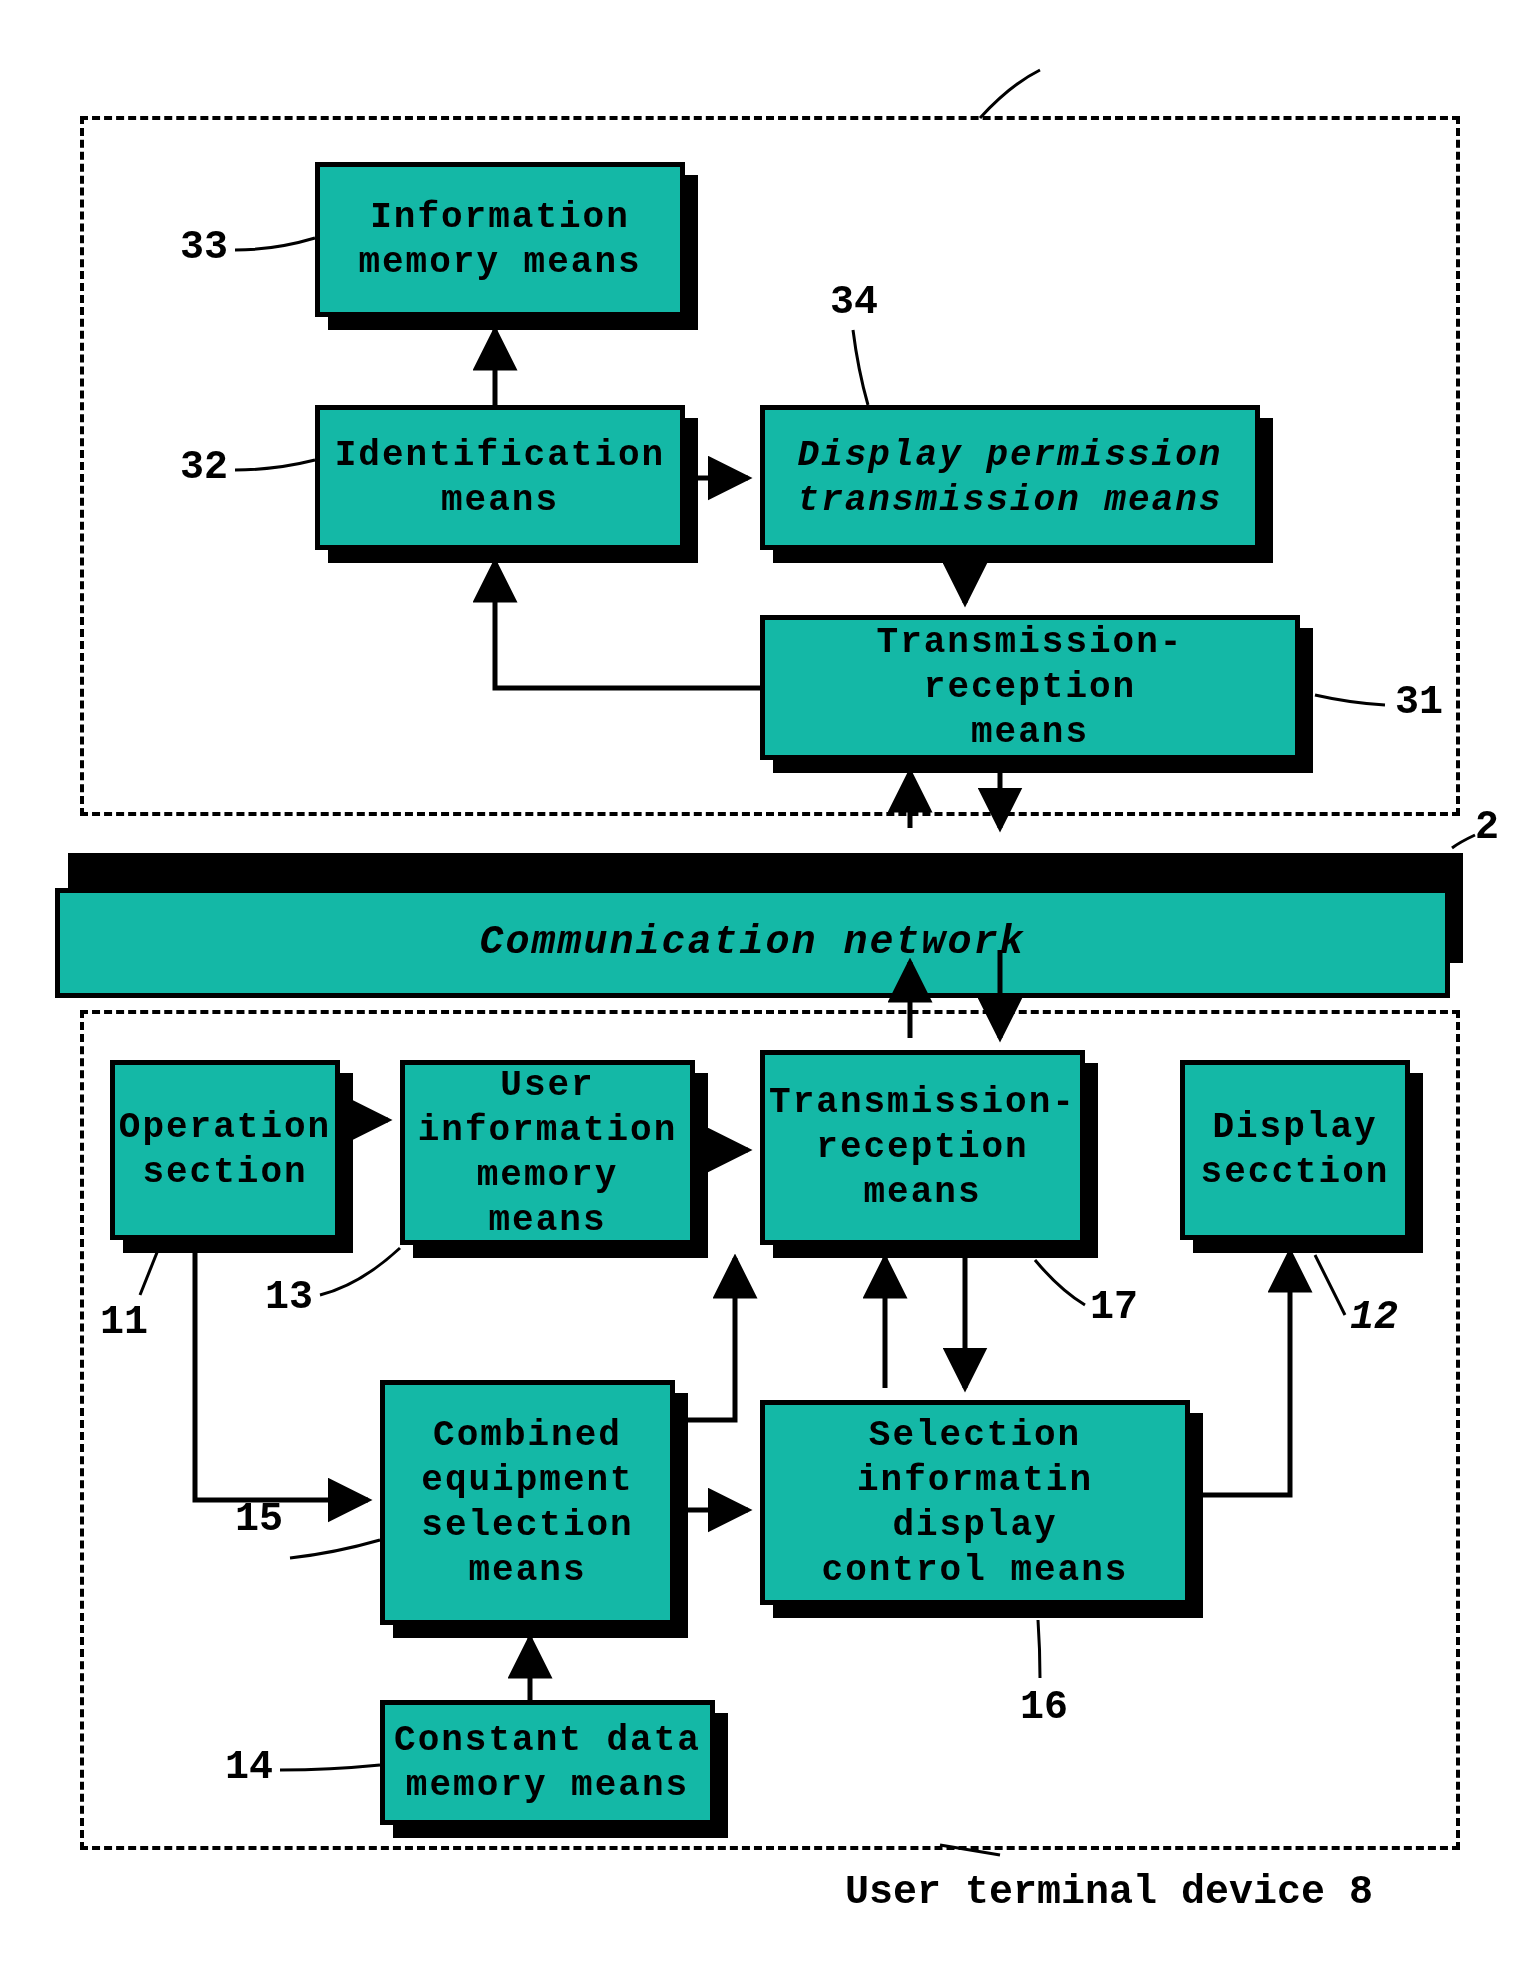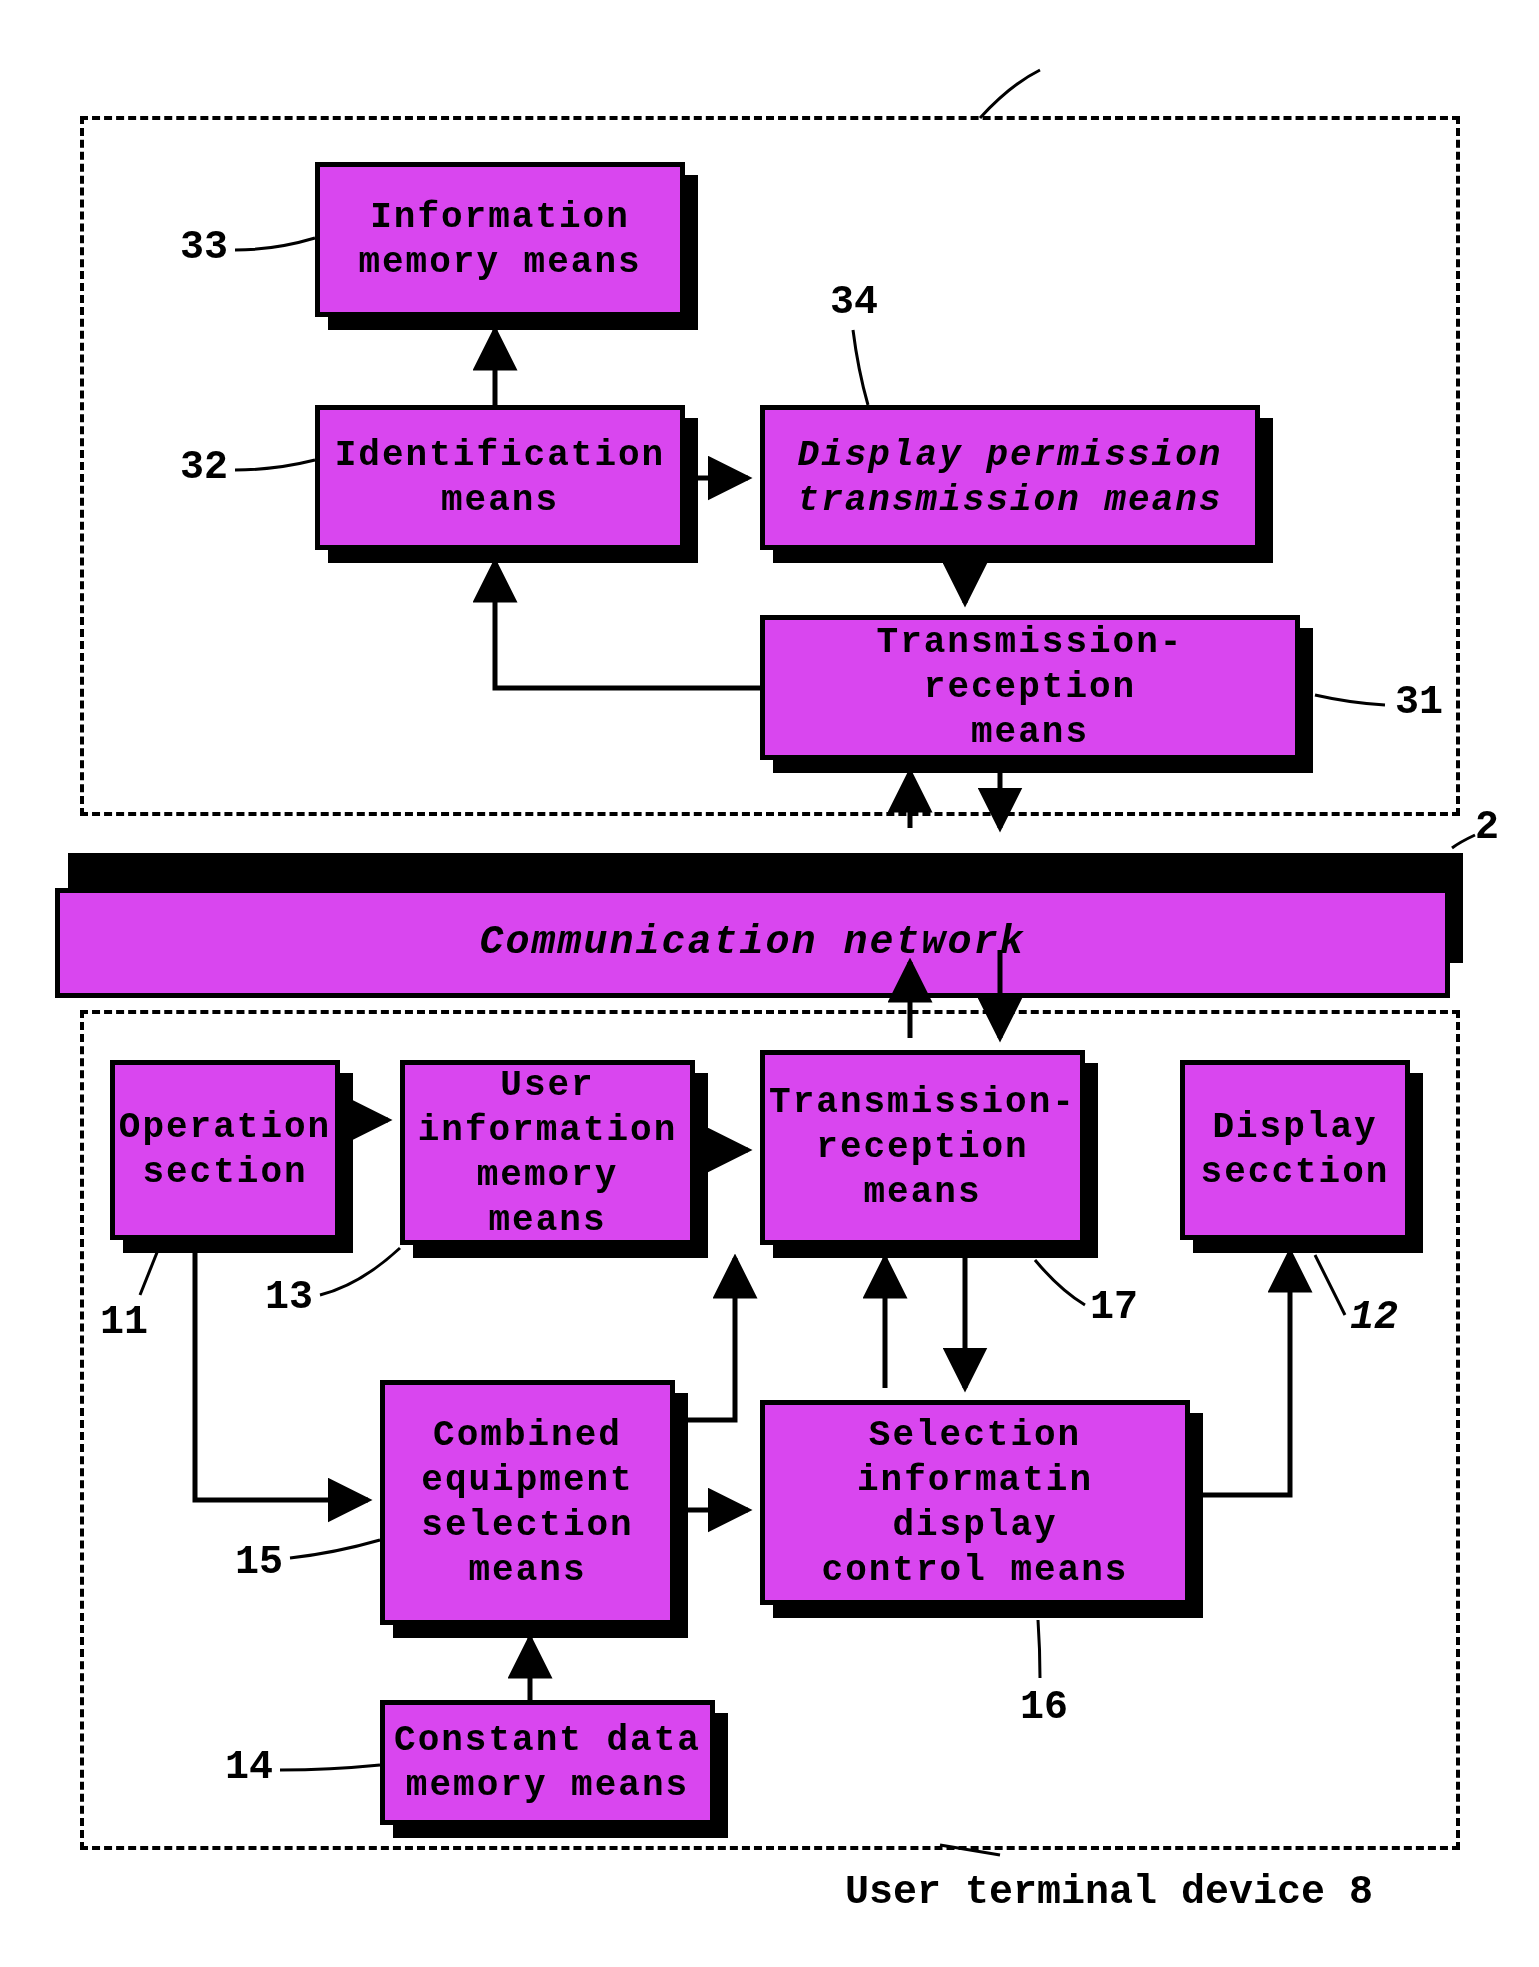--- a/index.html
+++ b/index.html
@@ -15,21 +15,21 @@
     width: 1539px;
     height: 1967px;
   }
   .dashed-box {
     position: absolute;
     border: 4px dashed #000;
     background: transparent;
   }
   .solid-box {
     position: absolute;
-    background: #d946ef;
+    background: #14b8a6;
     border: 5px solid #000;
     display: flex;
     align-items: center;
     justify-content: center;
     text-align: center;
     line-height: 1.25;
     padding: 8px;
   }
   .shadow {
     position: absolute;
@@ -164,21 +164,21 @@
   <svg style="left:0;top:0;width:1539px;height:1967px;">
       <path class="callout" d="M 1345 1315 Q 1330 1285 1315 1255"></path>
     </svg>
 
   <div class="block-wrap">
     <div class="shadow" style="left:393px; top:1393px; width:295px; height:245px;"></div>
     <div class="solid-box" style="left:380px; top:1380px; width:295px; height:245px;">
       <span class="boxtext">Combined<br>equipment<br>selection<br>means</span>
     </div>
   </div>
-  <div class="label" style="left:235px; top:1540px;">15</div>
+  <div class="label" style="left:235px; top:1497px;">15</div>
   <svg style="left:0;top:0;width:1539px;height:1967px;">
       <path class="callout" d="M 290 1558 Q 335 1553 380 1540"></path>
     </svg>
 
   <div class="block-wrap">
     <div class="shadow" style="left:773px; top:1413px; width:430px; height:205px;"></div>
     <div class="solid-box" style="left:760px; top:1400px; width:430px; height:205px;">
       <span class="boxtext">Selection<br>informatin display<br>control means</span>
     </div>
   </div>

